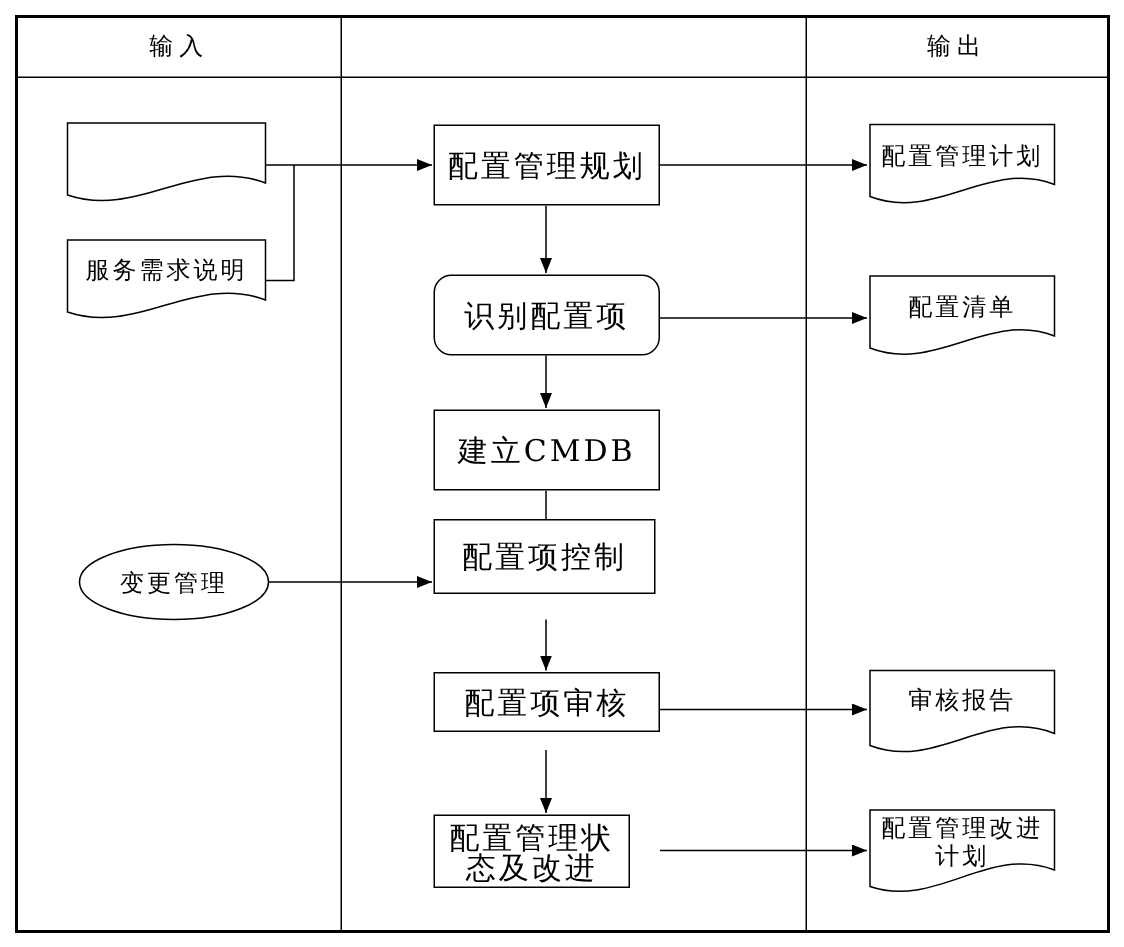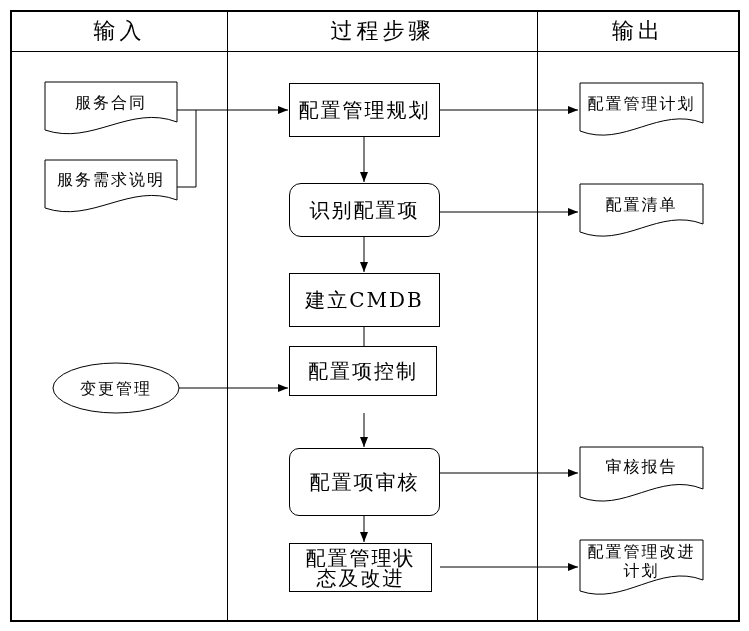--- a/index.html
+++ b/index.html
@@ -8,41 +8,40 @@
     font-family:"DejaVu Serif","Liberation Serif",serif;
     color:#000000;overflow:hidden;
   }
   
   .frame{position:absolute;left:10px;top:10px;width:726px;height:608px;
     border:2px solid #000;background:transparent;}
   .vline{position:absolute;top:10px;height:612px;width:1px;background:#000;}
   .hline{position:absolute;left:10px;width:730px;height:1px;background:#000;}
   
   .hdr{position:absolute;top:18px;height:26px;display:flex;align-items:center;justify-content:center;
-    font-size:22px;letter-spacing:4px;}
+    font-size:16px;letter-spacing:4px;}
   
   .pbox{position:absolute;border:1px solid #000;background:#fff;
     display:flex;align-items:center;justify-content:center;text-align:center;
     font-size:20px;letter-spacing:2px;line-height:20px;box-sizing:border-box;padding:0 6px;}
   
   .shlbl{position:absolute;text-align:center;font-size:16px;letter-spacing:2px;line-height:19px;}
   svg{position:absolute;left:0;top:0;}
 </style>
 </head>
 <body>
 
 <div id="stage">
 
   <div class="frame"></div>
   <div class="hline" style="top:51px;"></div>
   <div class="vline" style="left:227px;"></div>
   <div class="vline" style="left:537px;"></div>
 
   <div class="hdr" style="left:12px;width:215px;">输入</div>
-  <div class="hdr" style="left:228px;width:309px;">过程步骤</div>
   <div class="hdr" style="left:538px;width:200px;">输出</div>
 
   <svg width="749" height="631" viewBox="0 0 749 631">
     <defs>
       <marker id="arr" markerUnits="userSpaceOnUse" markerWidth="12" markerHeight="10" refX="10" refY="4" orient="auto">
         <path d="M0 0 L10 4 L0 8 Z" fill="#000"></path>
       </marker>
     </defs>
 
     <path d="M45 82 H177 V122 C130 104, 92 146, 45 130 Z" fill="#fff" stroke="#000" stroke-width="1"></path>
@@ -65,30 +64,29 @@
     <path d="M364 500 V542" stroke="#000" stroke-width="1" fill="none" marker-end="url(#arr)"></path>
 
     <path d="M179 388 H288" stroke="#000" stroke-width="1" fill="none" marker-end="url(#arr)"></path>
 
     <path d="M440 110 H578" stroke="#000" stroke-width="1" fill="none" marker-end="url(#arr)"></path>
     <path d="M440 212 H578" stroke="#000" stroke-width="1" fill="none" marker-end="url(#arr)"></path>
     <path d="M440 473 H578" stroke="#000" stroke-width="1" fill="none" marker-end="url(#arr)"></path>
     <path d="M440 567 H578" stroke="#000" stroke-width="1" fill="none" marker-end="url(#arr)"></path>
   </svg>
 
-  <div class="shlbl" style="left:45px;top:93px;width:132px;">服务合同</div>
   <div class="shlbl" style="left:45px;top:170px;width:132px;">服务需求说明</div>
 
   <div class="shlbl" style="left:53px;top:379px;width:126px;">变更管理</div>
 
   <div class="pbox" style="left:289px;top:83px;width:151px;height:54px;">配置管理规划</div>
   <div class="pbox" style="left:289px;top:183px;width:151px;height:54px;border-radius:12px;">识别配置项</div>
   <div class="pbox" style="left:289px;top:273px;width:151px;height:54px;">建立CMDB</div>
   <div class="pbox" style="left:289px;top:346px;width:148px;height:50px;">配置项控制</div>
-  <div class="pbox" style="left:289px;top:448px;width:151px;height:68px;border-radius:10px;">配置项审核</div>
-  <div class="pbox" style="left:289px;top:543px;width:143px;height:49px;">配置管理状态及改进</div>
+  <div class="pbox" style="left:289px;top:448px;width:151px;height:40px;">配置项审核</div>
+  <div class="pbox" style="left:289px;top:543px;width:131px;height:49px;">配置管理状态及改进</div>
 
   <div class="shlbl" style="left:580px;top:94px;width:123px;">配置管理计划</div>
   <div class="shlbl" style="left:580px;top:195px;width:123px;">配置清单</div>
   <div class="shlbl" style="left:580px;top:457px;width:123px;">审核报告</div>
   <div class="shlbl" style="left:581px;top:542px;width:121px;">配置管理改进计划</div>
 
 </div>
 
 </body></html>

